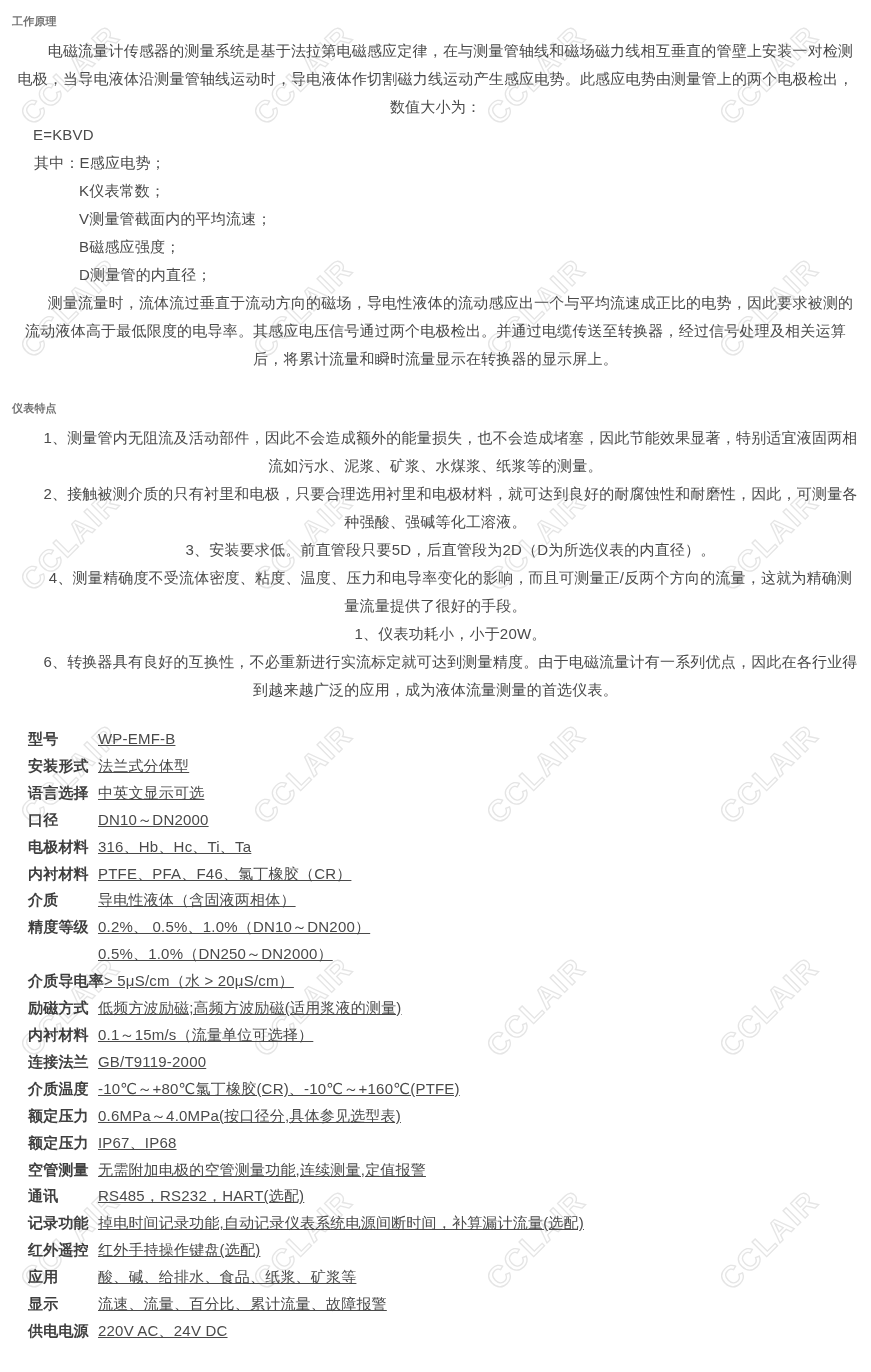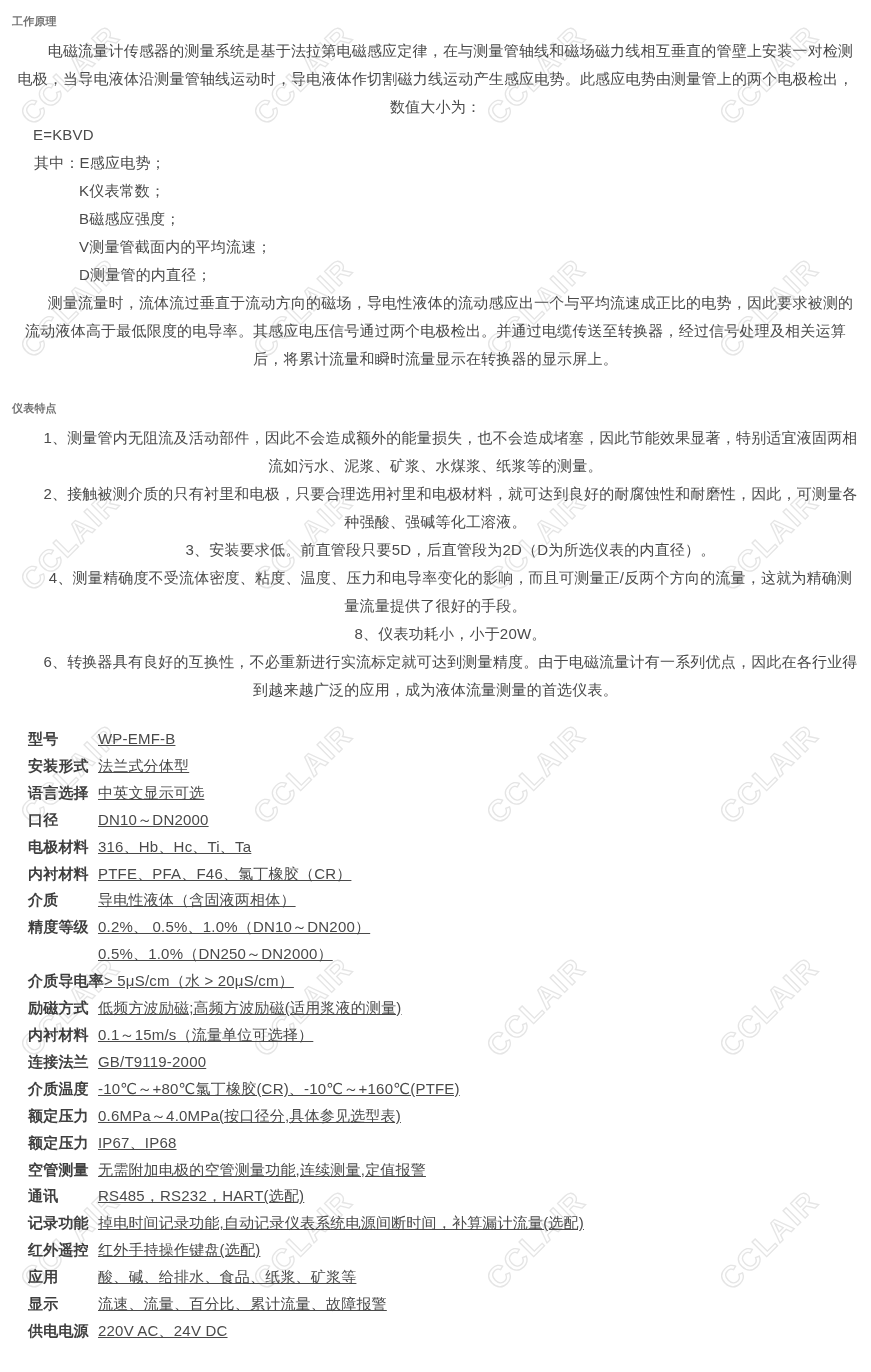--- a/index.html
+++ b/index.html
@@ -109,42 +109,42 @@
   <p class="para indent">电磁流量计传感器的测量系统是基于法拉第电磁感应定律，在与测量管轴线和磁场磁力线相互垂直的管壁上安装一对检测电极，当导电液体沿测量管轴线运动时，导电液体作切割磁力线运动产生感应电势。此感应电势由测量管上的两个电极检出，数值大小为：</p>
 
   <p class="formula">E=KBVD</p>
 
   <p class="where-line">其中：E感应电势；</p>
 
   <div>
 
       <p class="term">K仪表常数；</p>
 
+      <p class="term">V测量管截面内的平均流速；</p>
+
       <p class="term">B磁感应强度；</p>
-
-      <p class="term">V测量管截面内的平均流速；</p>
 
       <p class="term">D测量管的内直径；</p>
     </div>
 
   <p class="para indent">测量流量时，流体流过垂直于流动方向的磁场，导电性液体的流动感应出一个与平均流速成正比的电势，因此要求被测的流动液体高于最低限度的电导率。其感应电压信号通过两个电极检出。并通过电缆传送至转换器，经过信号处理及相关运算后，将累计流量和瞬时流量显示在转换器的显示屏上。</p>
 
   <h3 class="section-heading mt">仪表特点</h3>
 
   <div>
 
       <p class="para indent">1、测量管内无阻流及活动部件，因此不会造成额外的能量损失，也不会造成堵塞，因此节能效果显著，特别适宜液固两相流如污水、泥浆、矿浆、水煤浆、纸浆等的测量。</p>
 
       <p class="para indent">2、接触被测介质的只有衬里和电极，只要合理选用衬里和电极材料，就可达到良好的耐腐蚀性和耐磨性，因此，可测量各种强酸、强碱等化工溶液。</p>
 
       <p class="para indent">3、安装要求低。前直管段只要5D，后直管段为2D（D为所选仪表的内直径）。</p>
 
       <p class="para indent">4、测量精确度不受流体密度、粘度、温度、压力和电导率变化的影响，而且可测量正/反两个方向的流量，这就为精确测量流量提供了很好的手段。</p>
 
-      <p class="para indent">8、仪表功耗小，小于20W。</p>
+      <p class="para indent">1、仪表功耗小，小于20W。</p>
 
       <p class="para indent">6、转换器具有良好的互换性，不必重新进行实流标定就可达到测量精度。由于电磁流量计有一系列优点，因此在各行业得到越来越广泛的应用，成为液体流量测量的首选仪表。</p>
     </div>
 
   <div class="specs">
 
       <div class="spec-row">
         <span class="spec-label">型号</span>
         <span class="spec-value">WP-EMF-B</span>
       </div>

